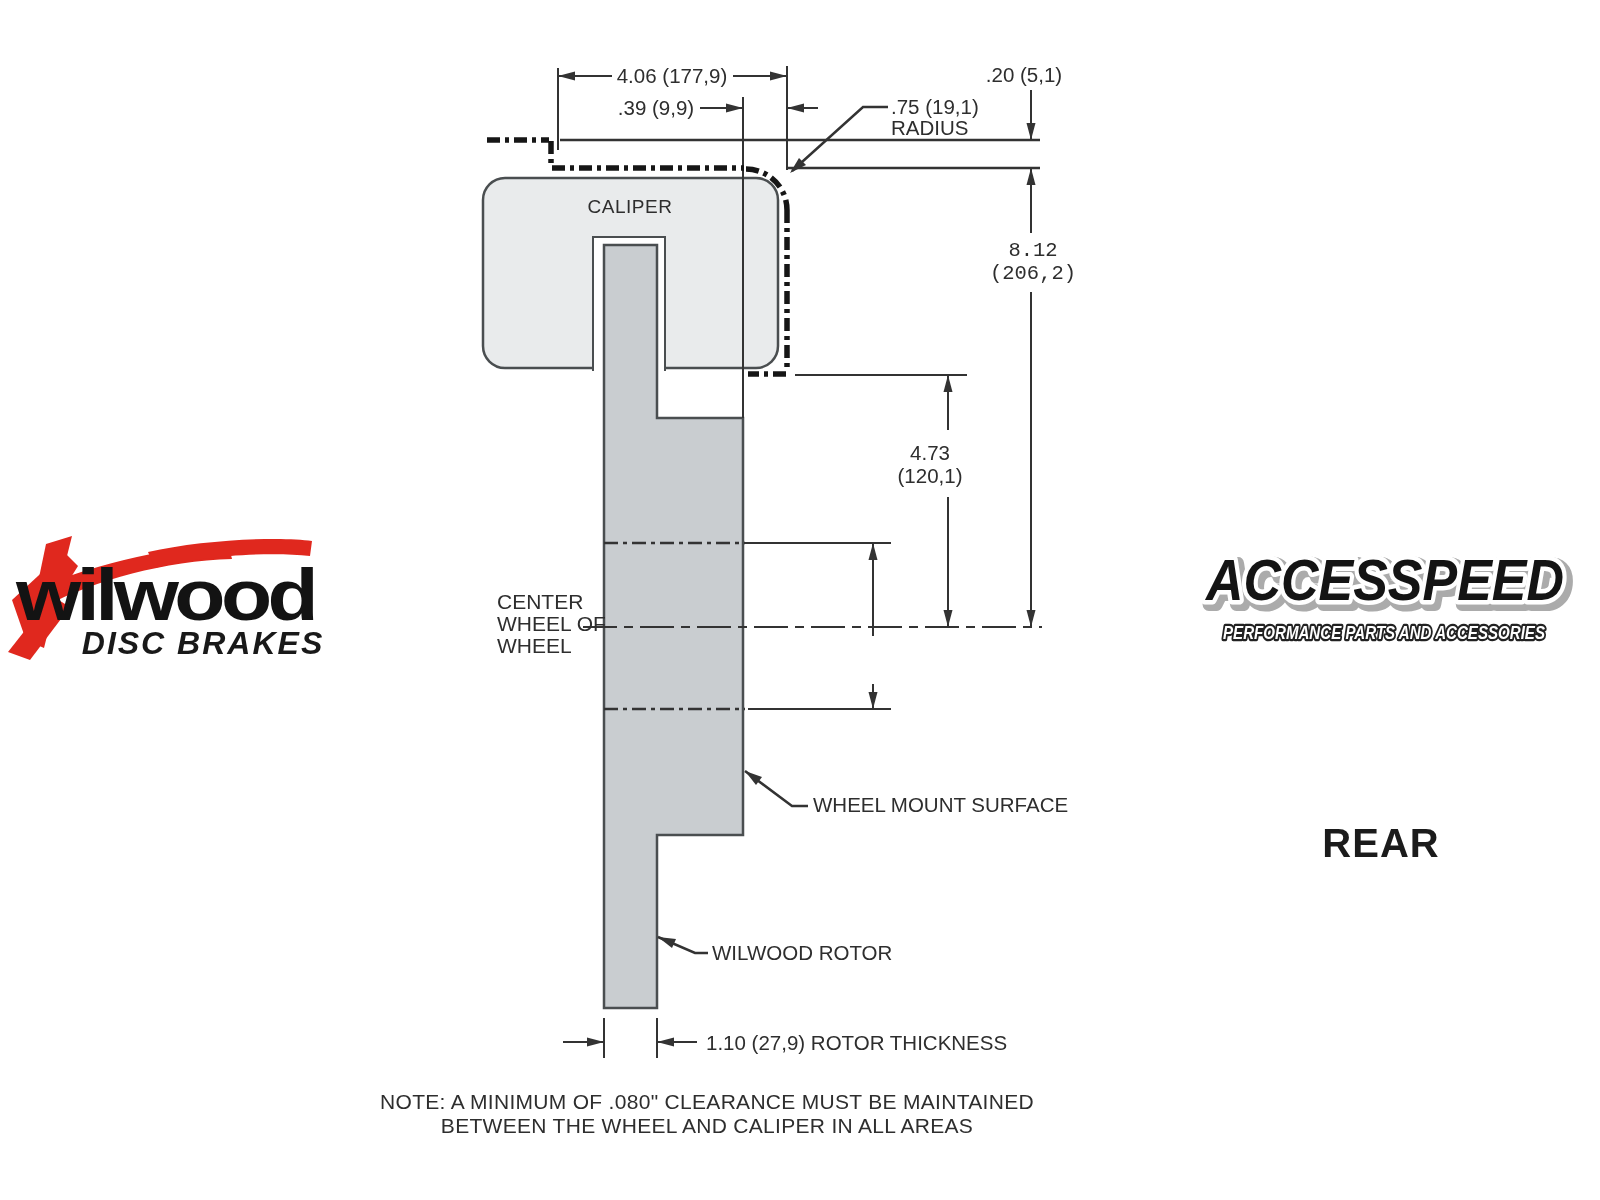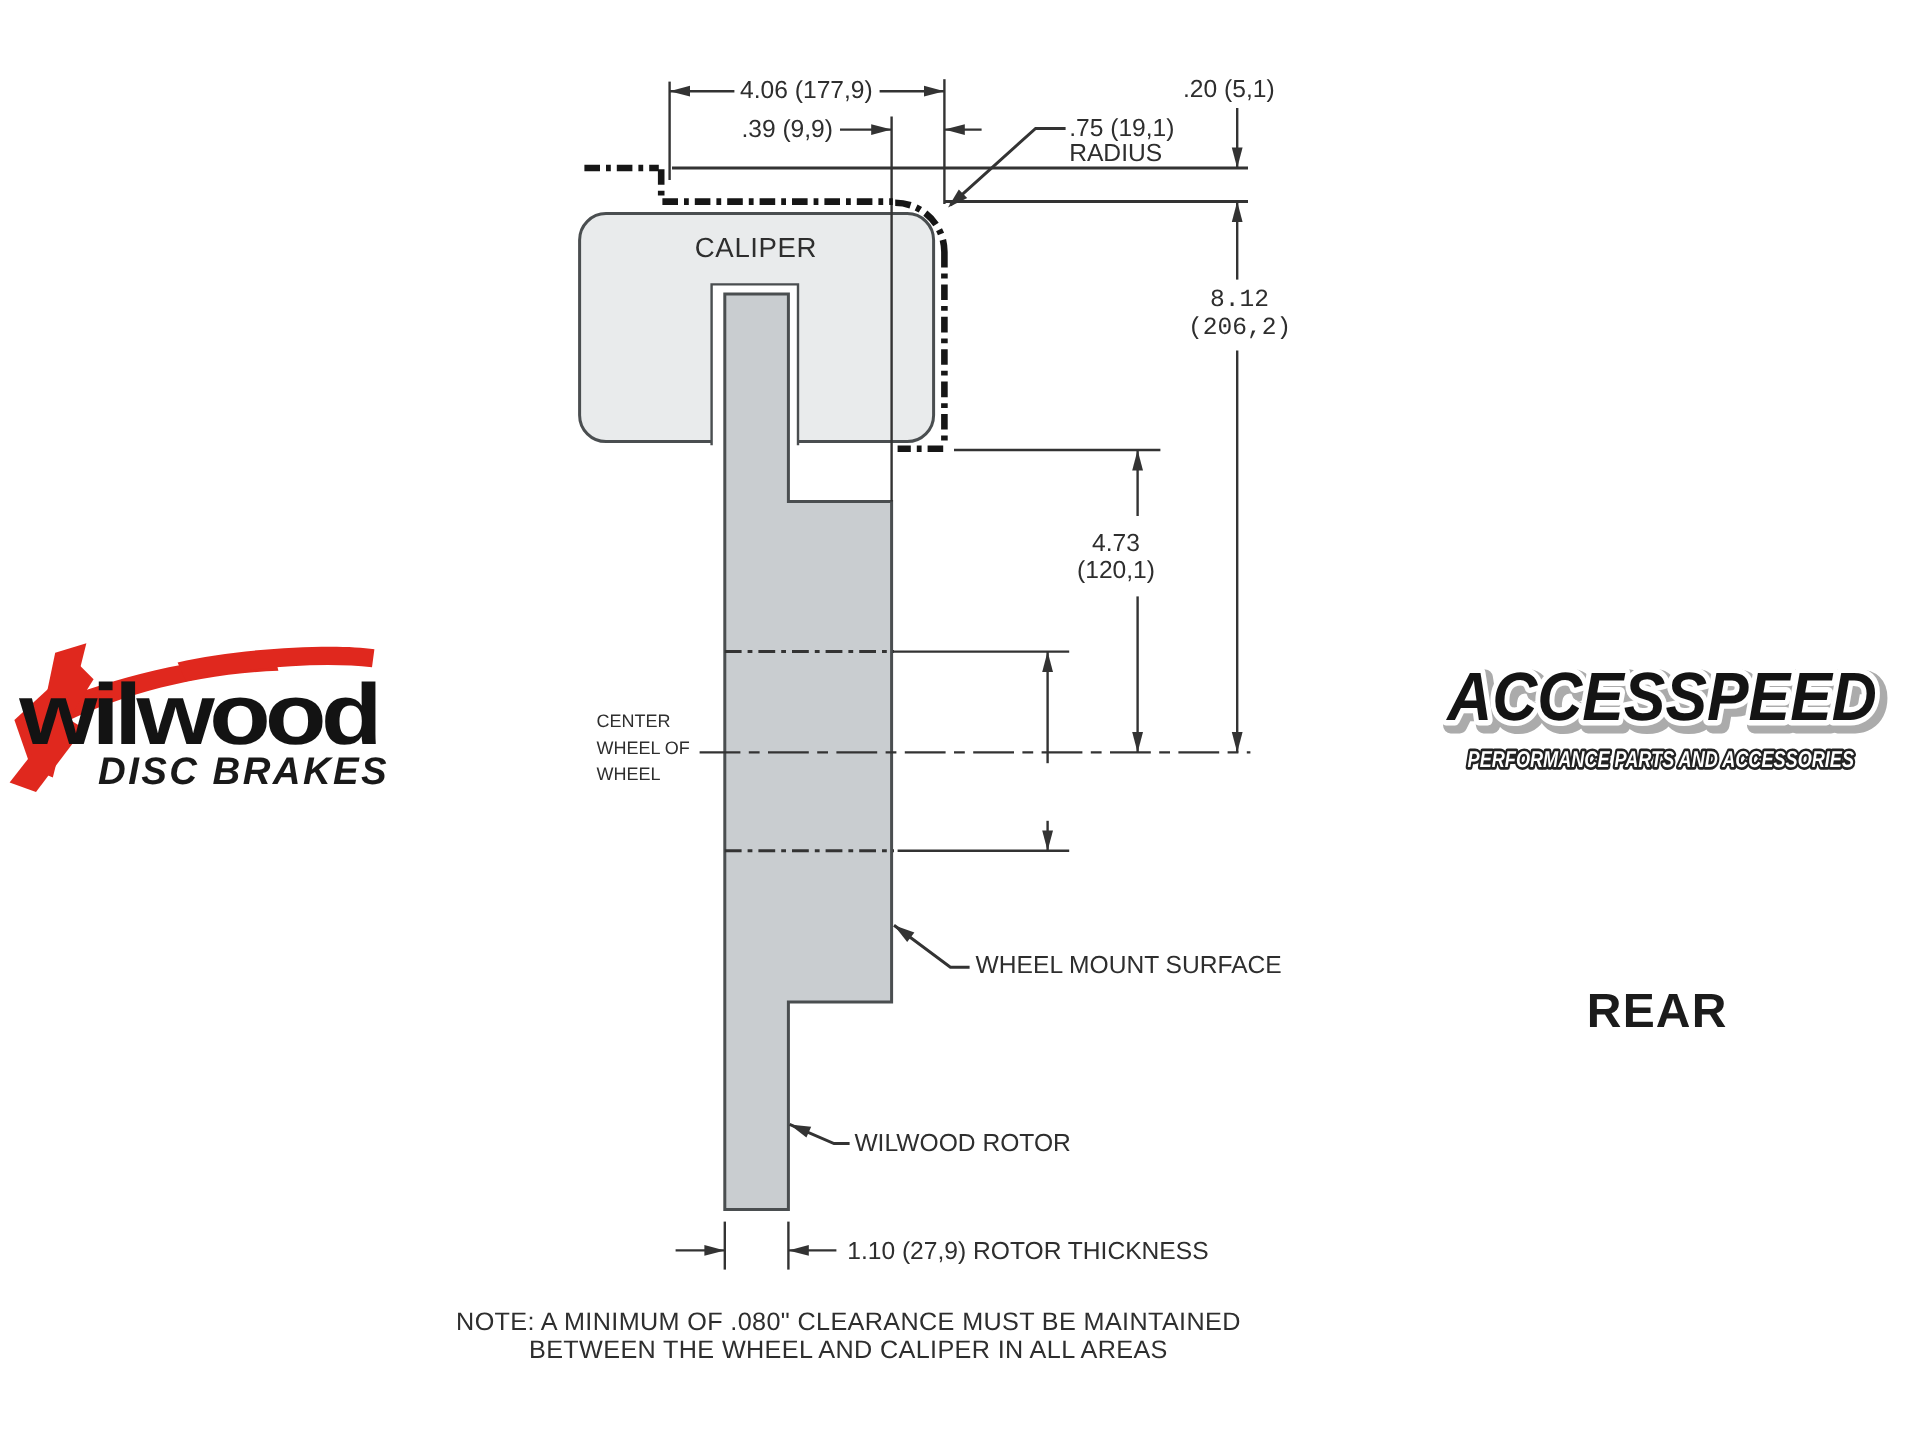--- a/index.html
+++ b/index.html
@@ -4,21 +4,21 @@
 <style>
   html,body{margin:0;padding:0;background:#fff;}
   .stage{position:relative;width:1600px;height:1200px;background:#ffffff;overflow:hidden;
          font-family:"Liberation Sans",sans-serif;color:#2e2e2e;}
   .stage svg{position:absolute;left:0;top:0;z-index:1;}
   .lbl{position:absolute;z-index:2;white-space:nowrap;color:#2e2e2e;}
   .dim{font-size:20.5px;}
   .ctr{transform:translate(-50%,-50%);text-align:center;}
   .ctrx{transform:translateX(-50%);text-align:center;}
   .two{line-height:23px;}
-  .cl-label{font-size:15px;line-height:22px;}
+  .cl-label{font-size:21px;line-height:22px;}
   .note{font-size:21px;line-height:24px;letter-spacing:.3px;}
   .rear{font-size:40px;font-weight:bold;color:#1b1b1b;letter-spacing:1px;}
   .tagline-wil{font-size:32px;font-weight:bold;font-style:italic;letter-spacing:2px;color:#191919;}
 </style>
 </head>
 <body>
 
 <div class="stage">
 
   <svg width="1600" height="1200" viewBox="0 0 1600 1200">
@@ -112,21 +112,21 @@
 
   <div class="lbl dim ctr" style="left:672px;top:76px;">4.06 (177,9)</div>
   <div class="lbl dim ctr" style="left:656px;top:108px;">.39 (9,9)</div>
   <div class="lbl dim ctr" style="left:1024px;top:75px;">.20 (5,1)</div>
 
   <div class="lbl dim" style="left:891px;top:96px;line-height:21px;">
     <div>.75 (19,1)</div>
     <div>RADIUS</div>
   </div>
 
-  <div class="lbl ctr" style="left:630px;top:207px;font-size:23px;letter-spacing:.5px;">CALIPER</div>
+  <div class="lbl ctr" style="left:630px;top:207px;font-size:19px;letter-spacing:.5px;">CALIPER</div>
 
   <div class="lbl dim ctr two" style="left:1033px;top:262px;font-family:Liberation Mono, monospace;">
     <div>8.12</div>
     <div>(206,2)</div>
   </div>
 
   <div class="lbl dim ctr two" style="left:930px;top:464px;">
     <div>4.73</div>
     <div>(120,1)</div>
   </div>

